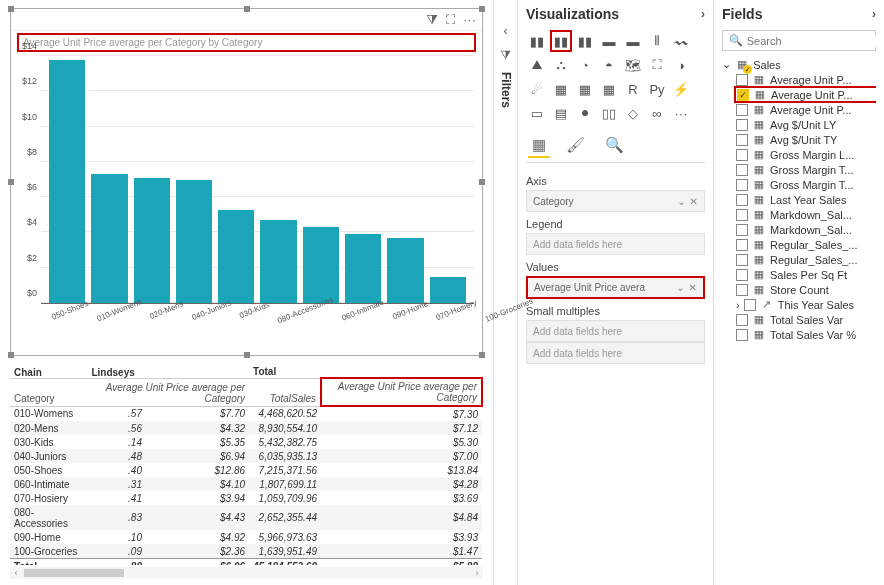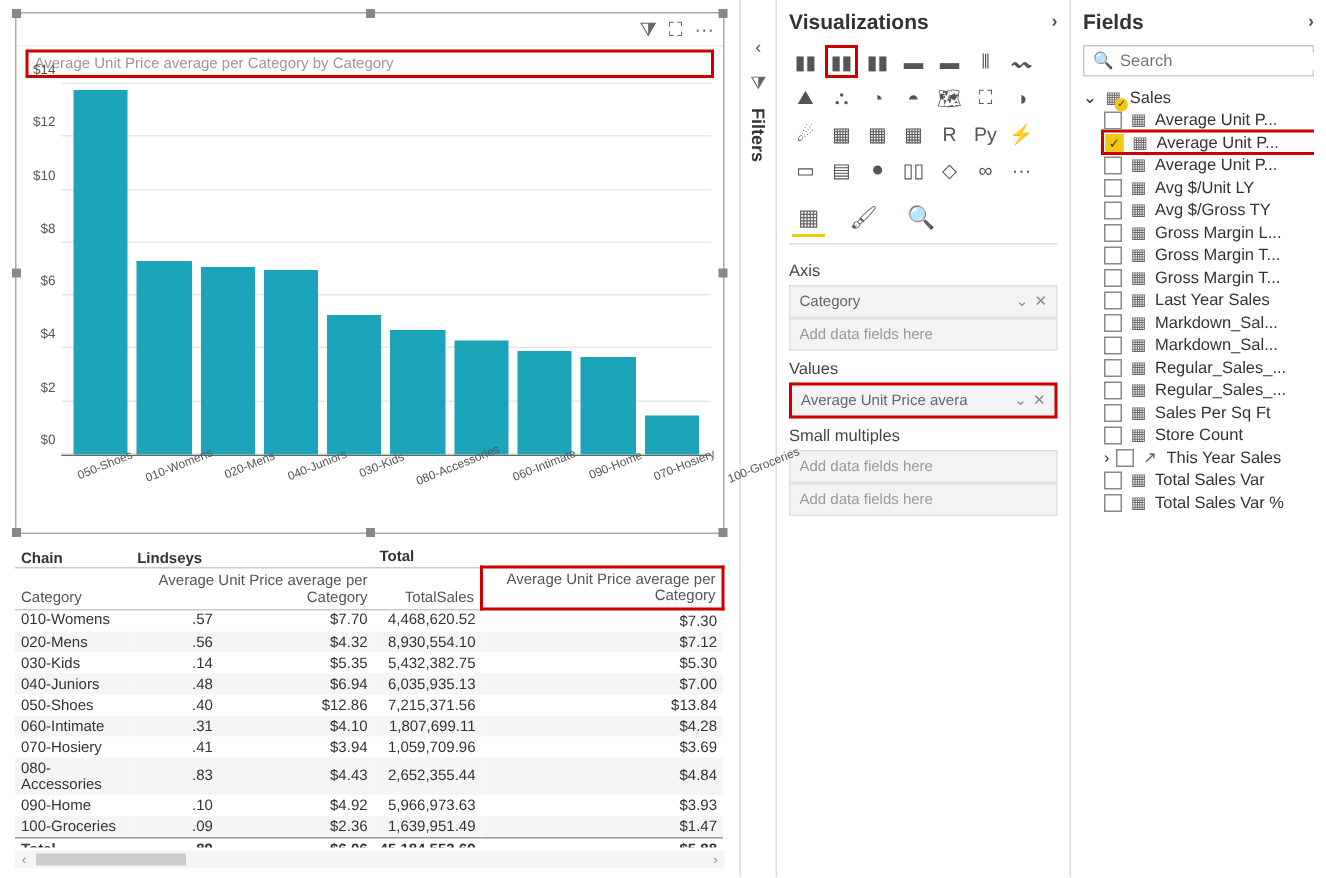--- a/index.html
+++ b/index.html
@@ -21,21 +21,21 @@
 .ylab { position: absolute; right: calc(100% + 4px); font-size: 9px; color: #555; transform: translateY(-50%); }
 .gridline { position: absolute; width: 100%; border-top: 1px solid #e8e8e8; }
 .bars { position: absolute; left: 8px; right: 8px; bottom: 0; top: 0; display: flex; align-items: flex-end; gap: 6px; }
 .bar { flex: 1; background: #1ca4b8; }
 .xlabels { display: flex; gap: 6px; padding: 0 8px; margin-top: 2px; }
 .xlab { flex: 1; font-size: 8px; color: #555; text-align: center; transform: rotate(-22deg); transform-origin: top center; white-space: nowrap; }
 .table-wrap { flex: 1; overflow: hidden; padding: 4px 6px 0 6px; }
 table { width: 100%; border-collapse: collapse; font-size: 10px; }
 th { text-align: left; font-weight: normal; color: #555; padding: 2px 4px; border-bottom: 1px solid #ccc; vertical-align: bottom; }
 th.group { font-weight: 600; color: #333; padding-bottom: 0; }
-th.num, td.num { text-align: right; }
+th.num, td.num { text-align: right; font-style: italic; }
 td { padding: 1.5px 4px; }
 tr.alt { background: #f5f5f5; }
 tr.total td { font-weight: 600; border-top: 1px solid #999; }
 .red-box { border: 2px solid #c00; }
 .scrollbar { height: 12px; background: #f5f5f5; margin: 2px 6px; position: relative; display: flex; align-items: center; }
 .scrollbar .sbtn { width: 12px; text-align: center; color: #888; font-size: 9px; }
 .scrollbar .thumb { position: absolute; left: 14px; width: 100px; height: 8px; background: #ccc; }
 
 .filters-tab { width: 24px; border-right: 1px solid #ddd; display: flex; flex-direction: column; align-items: center; padding-top: 24px; gap: 10px; }
 .filters-tab .collapse { font-size: 12px; color: #555; cursor: pointer; }
@@ -288,20 +288,21 @@
     <span class="st">🔍</span>
   </div>
   <div class="well-label">Axis</div>
   <div class="well">
     <span class="wtxt">Category</span>
     <span class="wact">
         <span>⌄</span>
         <span>✕</span>
       </span>
   </div>
+  <div class="well-label">Legend</div>
   <div class="well placeholder">
     <span class="wtxt">Add data fields here</span>
   </div>
   <div class="well-label">Values</div>
   <div class="well red">
     <span class="wtxt">Average Unit Price avera</span>
     <span class="wact">
         <span>⌄</span>
         <span>✕</span>
       </span>
@@ -347,21 +348,21 @@
           <span class="fname">Average Unit P...</span>
         </div>
         <div class="tree-node">
           <span class="cb"></span>
           <span class="ficon">▦</span>
           <span class="fname">Avg $/Unit LY</span>
         </div>
         <div class="tree-node">
           <span class="cb"></span>
           <span class="ficon">▦</span>
-          <span class="fname">Avg $/Gross TY</span>
+          <span class="fname">Avg $/Unit TY</span>
         </div>
         <div class="tree-node">
           <span class="cb"></span>
           <span class="ficon">▦</span>
           <span class="fname">Gross Margin L...</span>
         </div>
         <div class="tree-node">
           <span class="cb"></span>
           <span class="ficon">▦</span>
           <span class="fname">Gross Margin T...</span>

